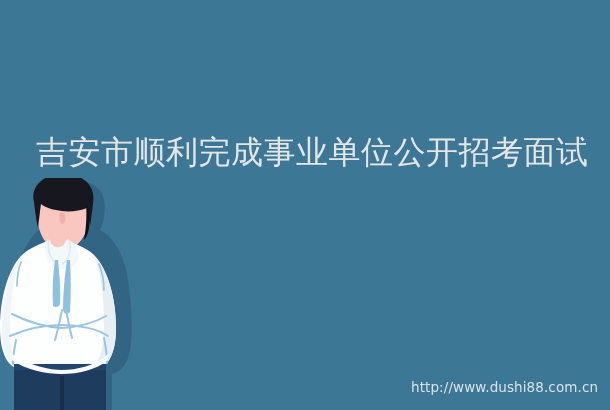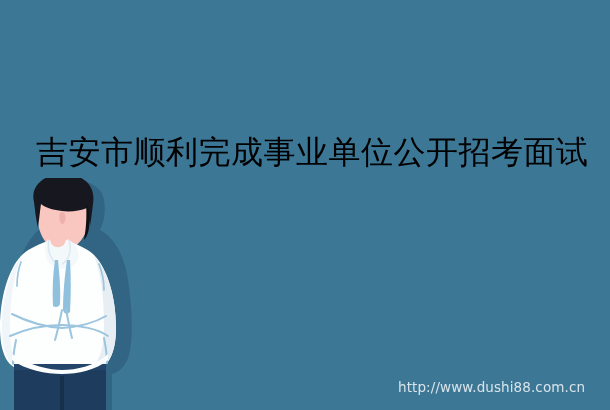--- a/index.html
+++ b/index.html
@@ -20,32 +20,32 @@
   }
 
   
   .headline {
     position: absolute;
     left: 36px;
     top: 130px;
     width: 548px;
     height: 44px;
     line-height: 44px;
-    color: #000000;
+    color: #e5e5e5;
     font-size: 32px;
     letter-spacing: 0.5px;
     white-space: nowrap;
     font-family: "DejaVu Sans", "Liberation Sans", sans-serif;
     font-weight: 400;
   }
 
   
   .watermark {
     position: absolute;
-    left: 398px;
+    left: 411px;
     top: 379px;
     color: rgba(255, 255, 255, 0.80);
     font-size: 13.5px;
     letter-spacing: 0.1px;
     white-space: nowrap;
     font-family: "DejaVu Sans", "Liberation Sans", sans-serif;
   }
 
   
   .figure {

